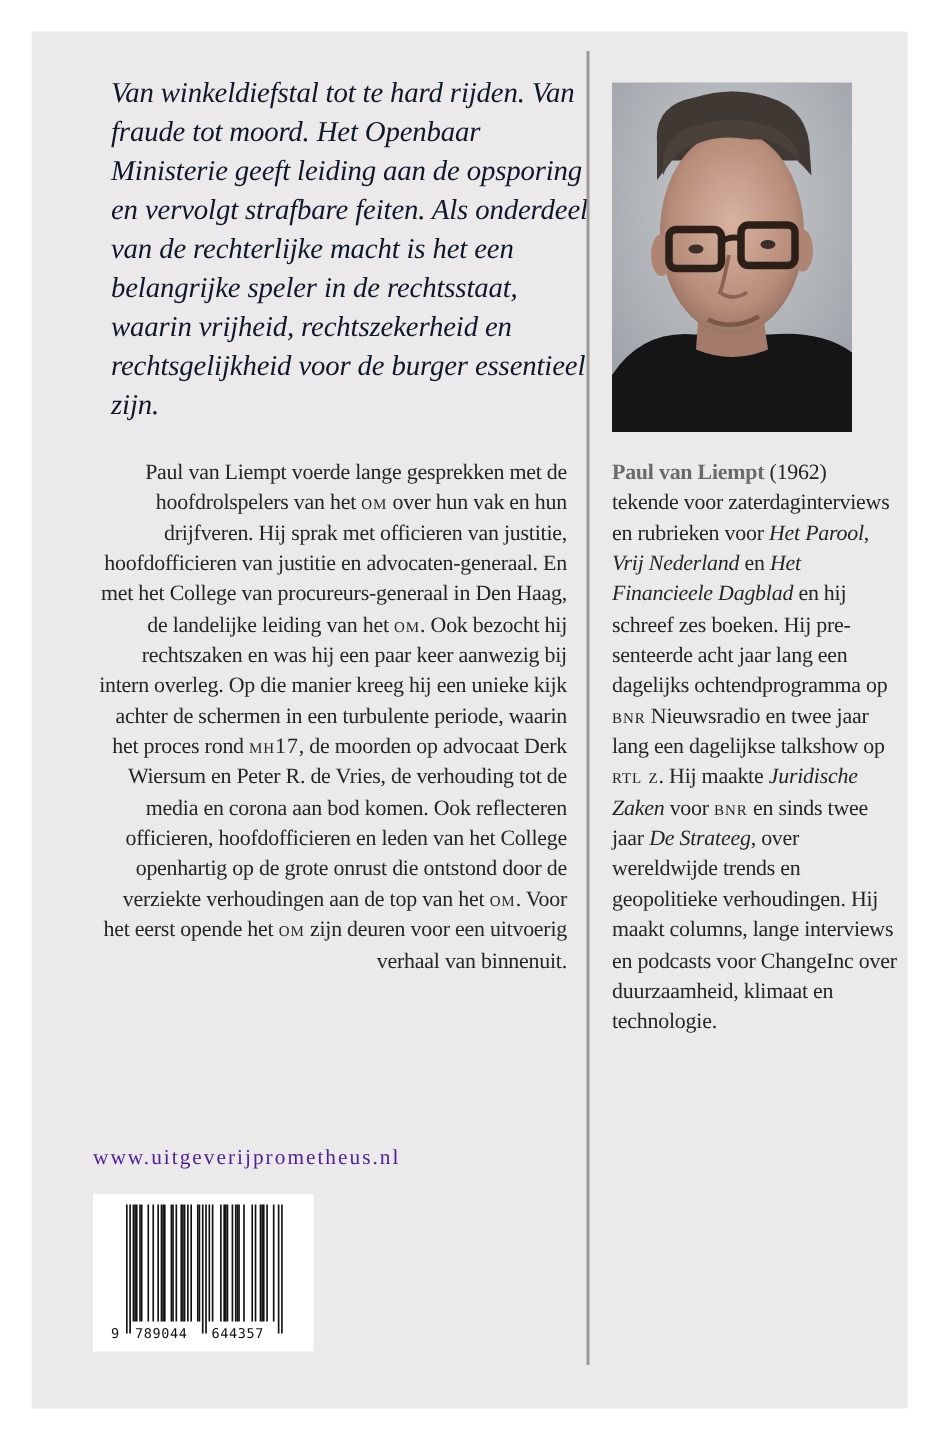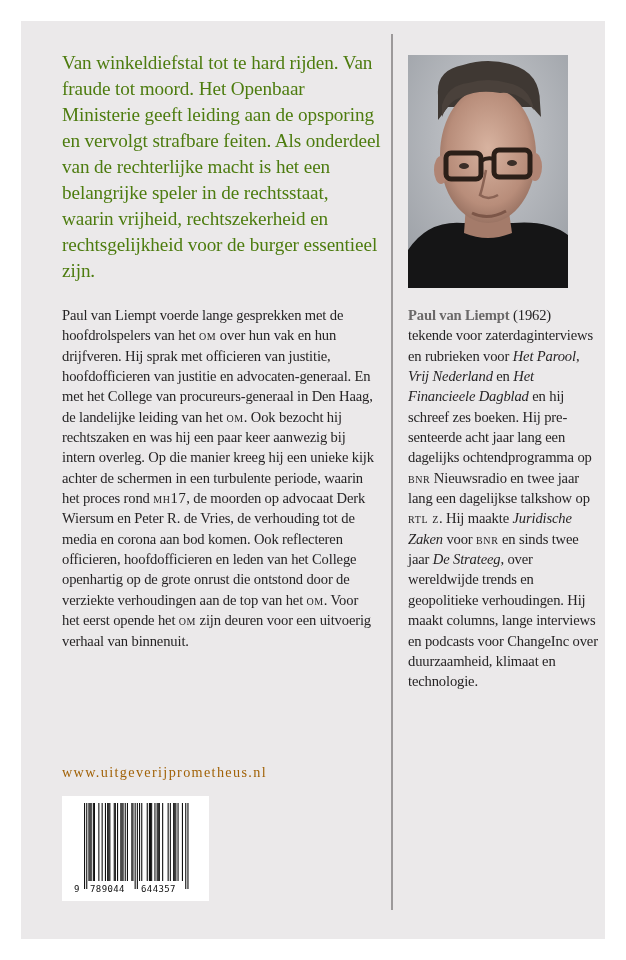--- a/index.html
+++ b/index.html
@@ -5,33 +5,33 @@
   html, body { margin: 0; padding: 0; }
   body {
     width: 626px; height: 960px; background: #ffffff; position: relative; overflow: hidden;
     font-family: "Liberation Serif", "DejaVu Serif", serif;
   }
   .cover {
     position: absolute; left: 21px; top: 21px; width: 584px; height: 918px;
     background: #ebe9ea;
   }
   .intro {
-    position: absolute; left: 62px; top: 50px; width: 322px;
-    color: #4d7c0f; font-size: 19.2px; line-height: 26px; letter-spacing: -0.1px;
+    position: absolute; left: 74px; top: 50px; width: 322px;
+    color: #0f172a; font-size: 19.2px; line-height: 26px; letter-spacing: -0.1px; font-style: italic;
   }
   .intro p { margin: 0; }
   .body-text {
     position: absolute; left: 62px; top: 305px; width: 316px;
     color: #262425; font-size: 14.6px; line-height: 20.35px; letter-spacing: -0.15px;
   }
-  .body-text p { margin: 0; }
+  .body-text p { margin: 0; text-align: right; }
   .sc { font-variant: small-caps; text-transform: lowercase; letter-spacing: 0.6px; }
   .url {
     position: absolute; left: 62px; top: 764px;
-    color: #a16207; font-size: 14.2px; letter-spacing: 1.35px;
+    color: #4c1d95; font-size: 14.2px; letter-spacing: 1.35px;
   }
   .barcode-box {
     position: absolute; left: 62px; top: 796px; width: 147px; height: 105px; background: #ffffff;
   }
   .barcode-svg { position: absolute; left: 0; top: 0; }
   .divider {
     position: absolute; left: 391px; top: 34px; width: 2px; height: 876px; background: #9c999a;
   }
   .photo {
     position: absolute; left: 408px; top: 55px; width: 160px; height: 233px; overflow: hidden;

